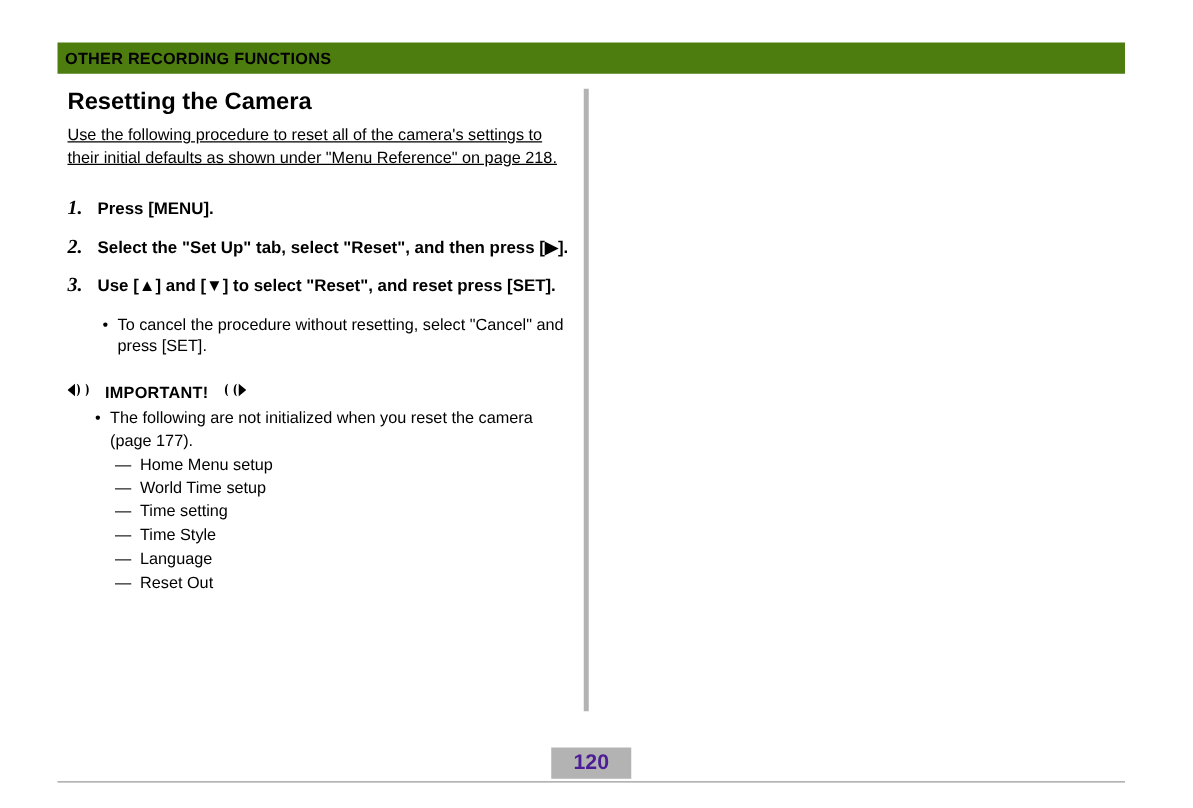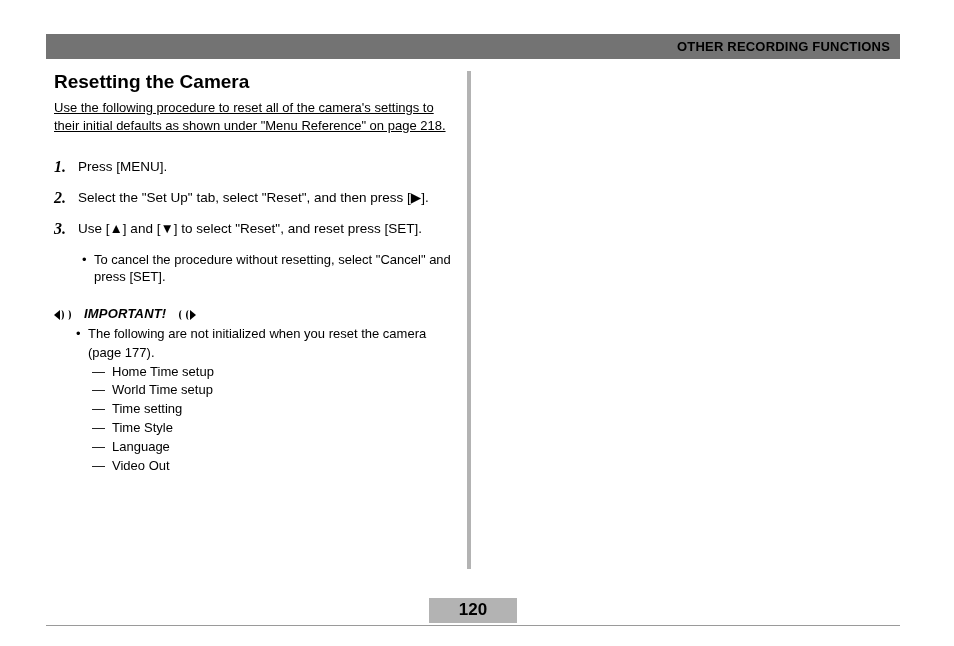--- a/index.html
+++ b/index.html
@@ -5,26 +5,25 @@
   * { box-sizing: border-box; margin: 0; padding: 0; }
   html, body { width: 954px; height: 646px; font-family: Arial, Helvetica, sans-serif; background: #fff; color: #000; }
   .page {
     position: relative;
     width: 954px;
     height: 646px;
     padding: 16px 0 0 0;
   }
   .header-bar {
     margin: 18px 54px 0 46px;
-    background: #737373;
+    background: #4d7c0f;
     padding: 5px 10px 5px 6px;
     font-size: 13px;
     font-weight: bold;
     letter-spacing: 0.2px;
-    text-align: right;
   }
   .content {
     display: flex;
     padding: 0 54px 0 54px;
     margin-top: 12px;
   }
   .col {
     flex: 1;
     padding-right: 12px;
     min-height: 480px;
@@ -52,36 +51,35 @@
     font-size: 13.5px;
   }
   .step-num {
     font-weight: bold;
     font-style: italic;
     font-size: 16px;
     width: 24px;
     flex-shrink: 0;
     font-family: "Times New Roman", serif;
   }
-  .step-body { font-weight: normal; line-height: 1.4; }
+  .step-body { font-weight: bold; line-height: 1.4; }
   .sub {
     font-size: 13px;
     line-height: 1.35;
     margin-left: 28px;
     display: flex;
     margin-bottom: 20px;
   }
   .sub-bullet { width: 12px; flex-shrink: 0; }
   .important-row {
     display: flex;
-    align-items: flex-end;
+    align-items: flex-start;
     margin-top: 8px;
     margin-bottom: 4px;
     margin-left: 0;
-    font-style: italic;
   }
   .imp-icon { display: inline-block; }
   .imp-icon svg { display: block; }
   .important-label {
     font-weight: bold;
     font-size: 13px;
     margin: 0 4px;
     letter-spacing: 0.2px;
   }
   .imp-list {
@@ -94,24 +92,24 @@
   .dashes { margin-left: 16px; }
   .dash-row { display: flex; }
   .dash { width: 20px; flex-shrink: 0; }
   .footer {
     position: absolute;
     left: 46px;
     right: 54px;
     bottom: 20px;
   }
   .pagenum-box {
-    width: 88px;
+    width: 64px;
     margin: 0 auto 2px auto;
     background: #b3b3b3;
-    color: #000000;
+    color: #4c1d95;
     font-weight: bold;
     font-size: 17px;
     text-align: center;
     padding: 2px 0 3px 0;
   }
   .hr-line { border: none; border-top: 1px solid #9a9a9a; }
 </style>
 </head>
 <body>
 
@@ -168,41 +166,41 @@
       </div>
 
       <div class="imp-list">
         <div class="bullet-row">
           <div class="bullet">•</div>
           <div>The following are not initialized when you reset the camera (page 177).</div>
         </div>
         <div class="dashes">
           <div class="dash-row">
             <div class="dash">—</div>
-            <div>Home Time setup</div>
+            <div>Home Menu setup</div>
           </div>
           <div class="dash-row">
             <div class="dash">—</div>
             <div>World Time setup</div>
           </div>
           <div class="dash-row">
             <div class="dash">—</div>
             <div>Time setting</div>
           </div>
           <div class="dash-row">
             <div class="dash">—</div>
             <div>Time Style</div>
           </div>
           <div class="dash-row">
             <div class="dash">—</div>
             <div>Language</div>
           </div>
           <div class="dash-row">
             <div class="dash">—</div>
-            <div>Video Out</div>
+            <div>Reset Out</div>
           </div>
         </div>
       </div>
 
     </div>
 
     <div class="divider"></div>
 
     <div class="col2"></div>
   </div>

